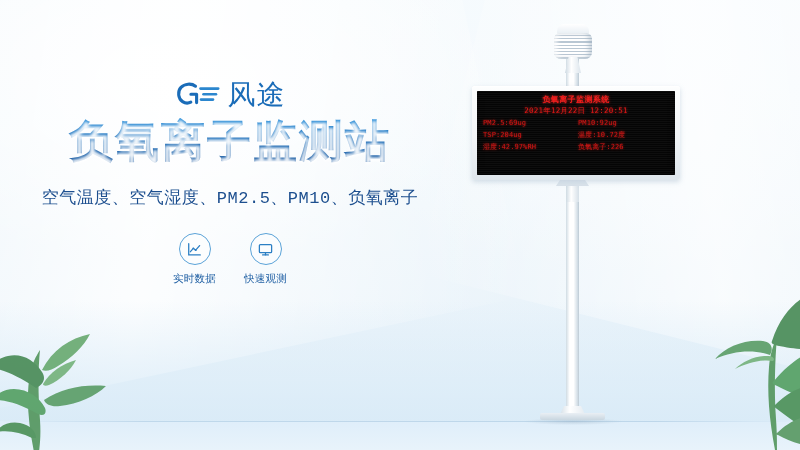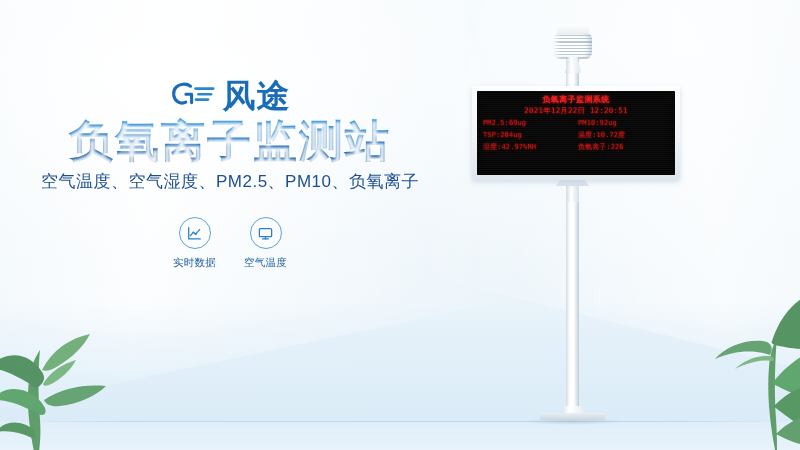--- a/index.html
+++ b/index.html
@@ -51,37 +51,37 @@
   #left-panel {
     position:absolute; left:0; top:78px; width:460px;
     text-align:center;
   }
   #logo-row {
     display:flex; align-items:center; justify-content:center;
     gap:7px; height:34px; margin-bottom:6px;
   }
   #logo-mark { display:block; }
   #logo-word {
-    font-size:33px; font-weight:bold; color:#1a6cb8;
+    font-size:28px; font-weight:normal; color:#1a6cb8;
     letter-spacing:1px; line-height:1;
     font-family:"DejaVu Sans","Liberation Sans",sans-serif;
   }
   #main-title {
     font-size:44px; font-weight:bold; line-height:1.05;
     letter-spacing:2px;
     background:linear-gradient(to bottom, #2f93dd 0%, #1a6cb8 48%, #12529b 100%);
     -webkit-background-clip:text; background-clip:text;
     -webkit-text-fill-color:transparent; color:#17569f;
     text-shadow:0 2px 3px rgba(255,255,255,.95);
     font-family:"DejaVu Sans","Liberation Sans",sans-serif;
   }
   #subtitle {
-    margin-top:6px;
+    margin-top:22px;
     font-size:17px; color:#1d4f8f; letter-spacing:.5px;
-    font-family:Liberation Sans, sans-serif;
+    font-family:Liberation Mono, monospace;
   }
 
   
   #features {
     display:flex; justify-content:center; align-items:flex-start;
     gap:21px; margin-top:24px;
   }
   .feature { width:50px; text-align:center; }
   .feature-circle {
     width:32px; height:32px; margin:0 auto;
@@ -249,21 +249,21 @@
 
 
       <div class="feature">
         <div class="feature-circle">
           <svg width="17" height="17" viewBox="0 0 20 20">
             <rect x="2.8" y="4.2" width="14.4" height="9.6" rx="1.2" fill="none" stroke="#2b7fc4" stroke-width="1.5"></rect>
             <path d="M10 13.8 L10 16.2" stroke="#2b7fc4" stroke-width="1.5" stroke-linecap="round"></path>
             <path d="M6.6 16.4 L13.4 16.4" stroke="#2b7fc4" stroke-width="1.5" stroke-linecap="round"></path>
           </svg>
         </div>
-        <div class="feature-label">空气温度</div>
+        <div class="feature-label">快速观测</div>
       </div>
 
 
     </div>
   </div>
 
   <div id="station">
 
     <div id="base-shadow"></div>
     <div id="pole"></div>

